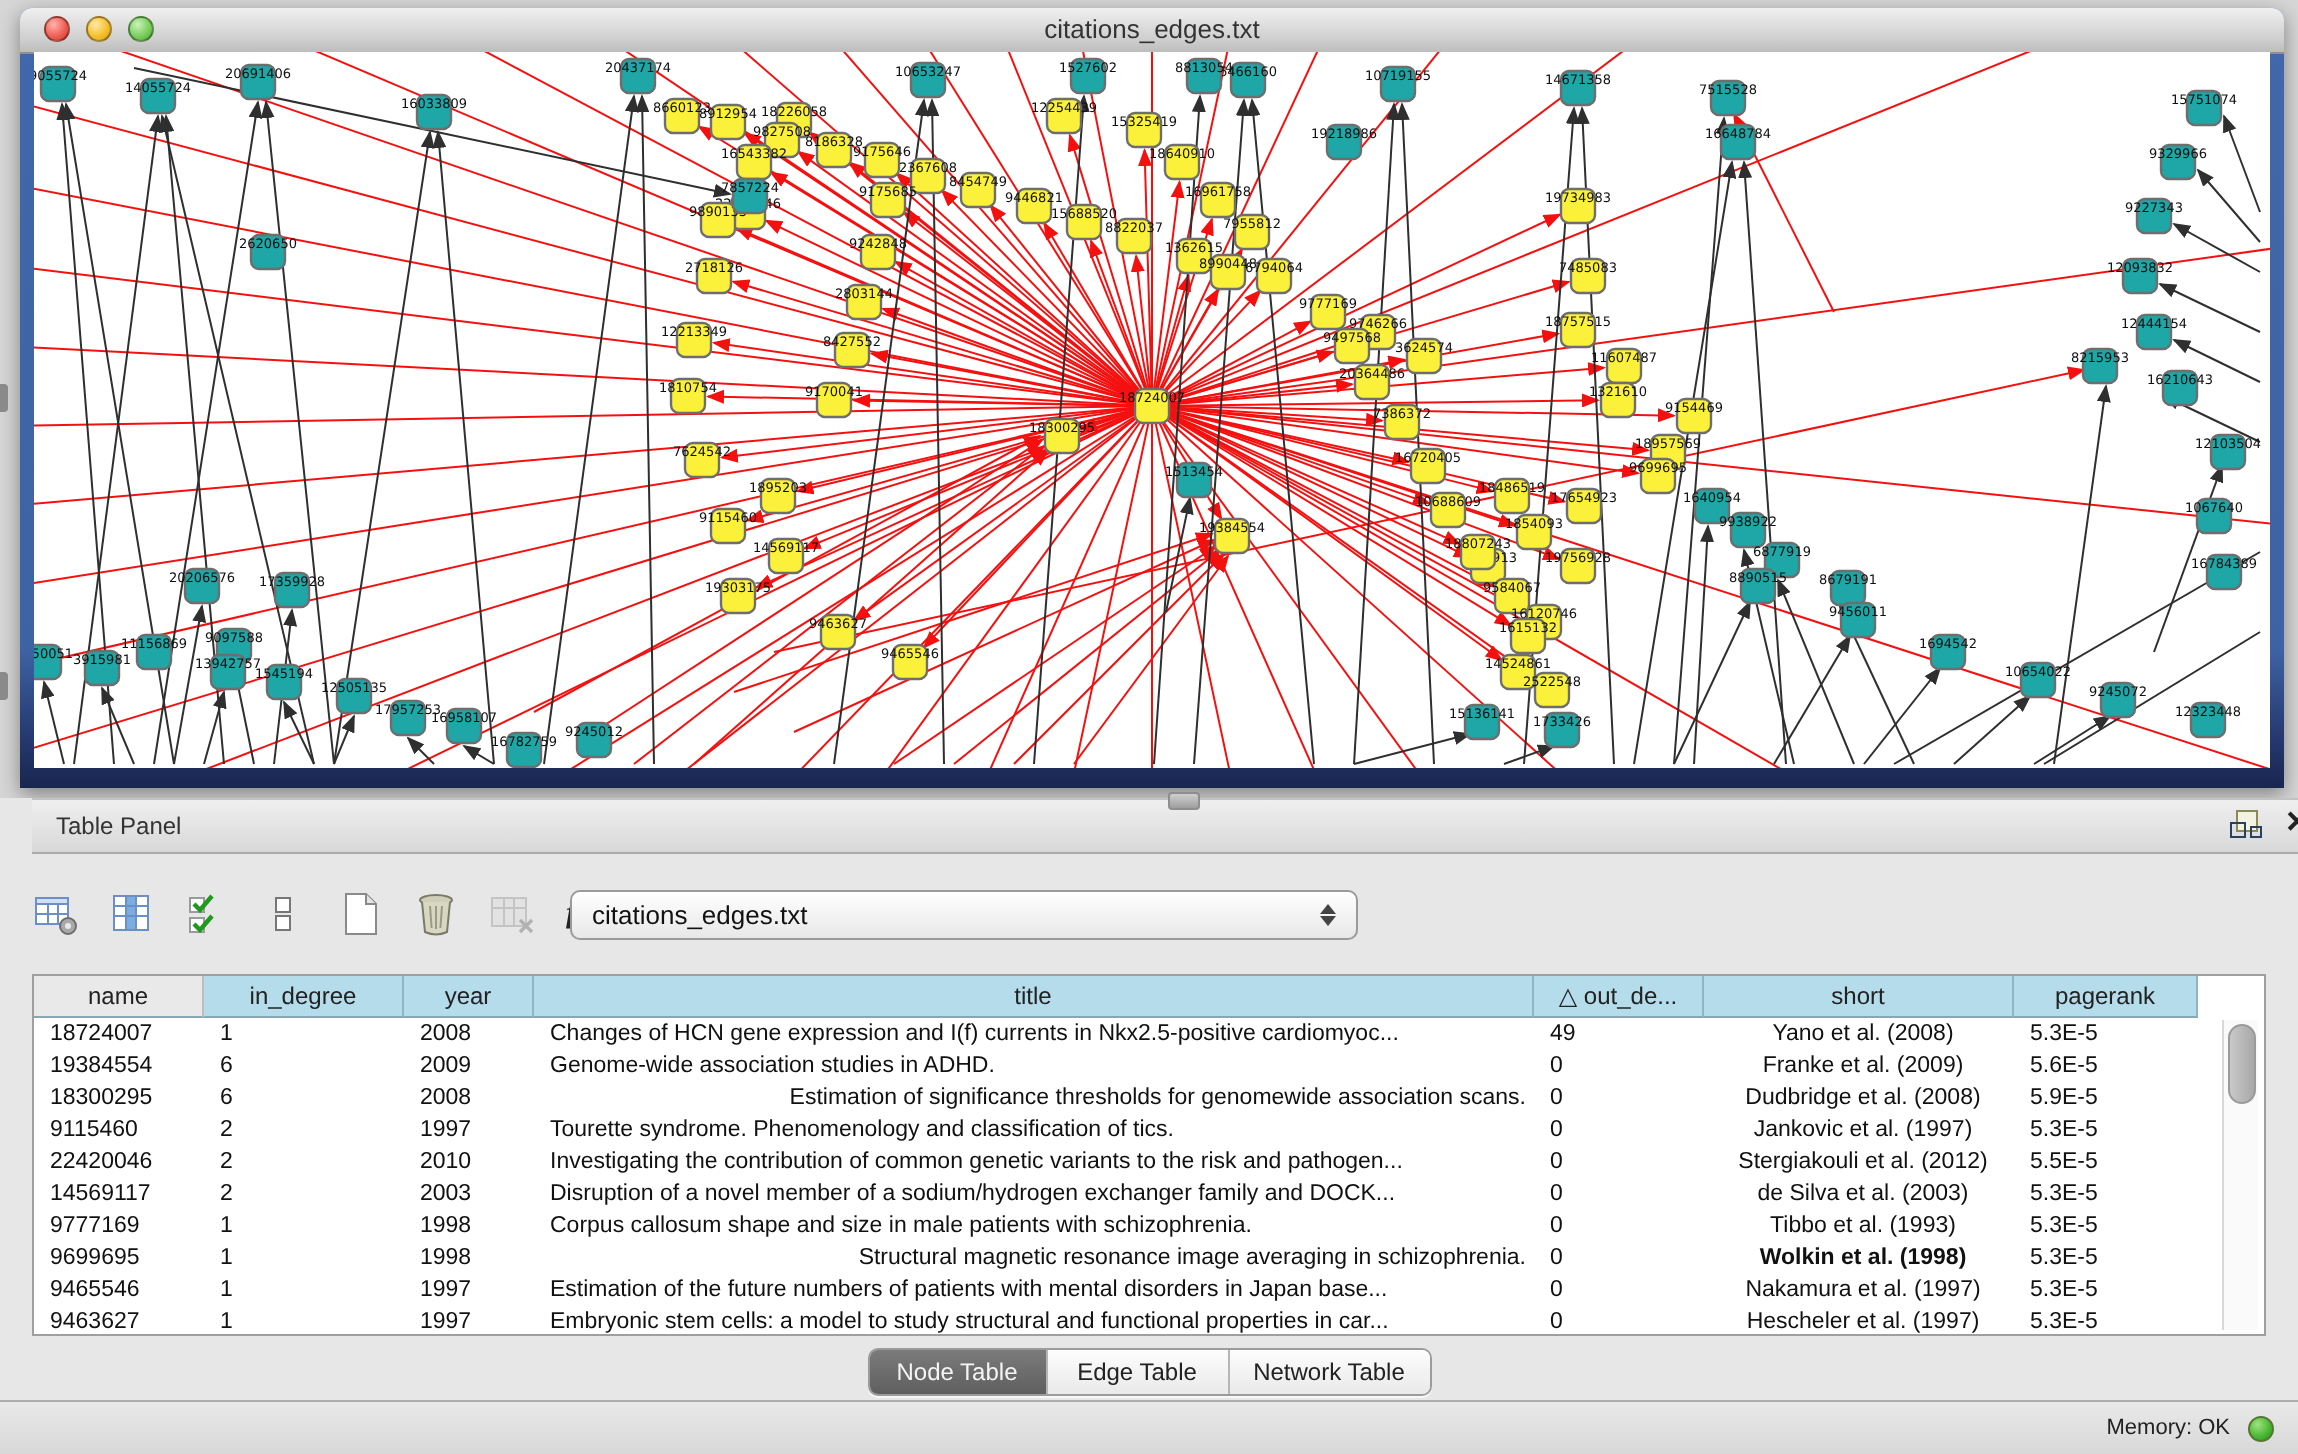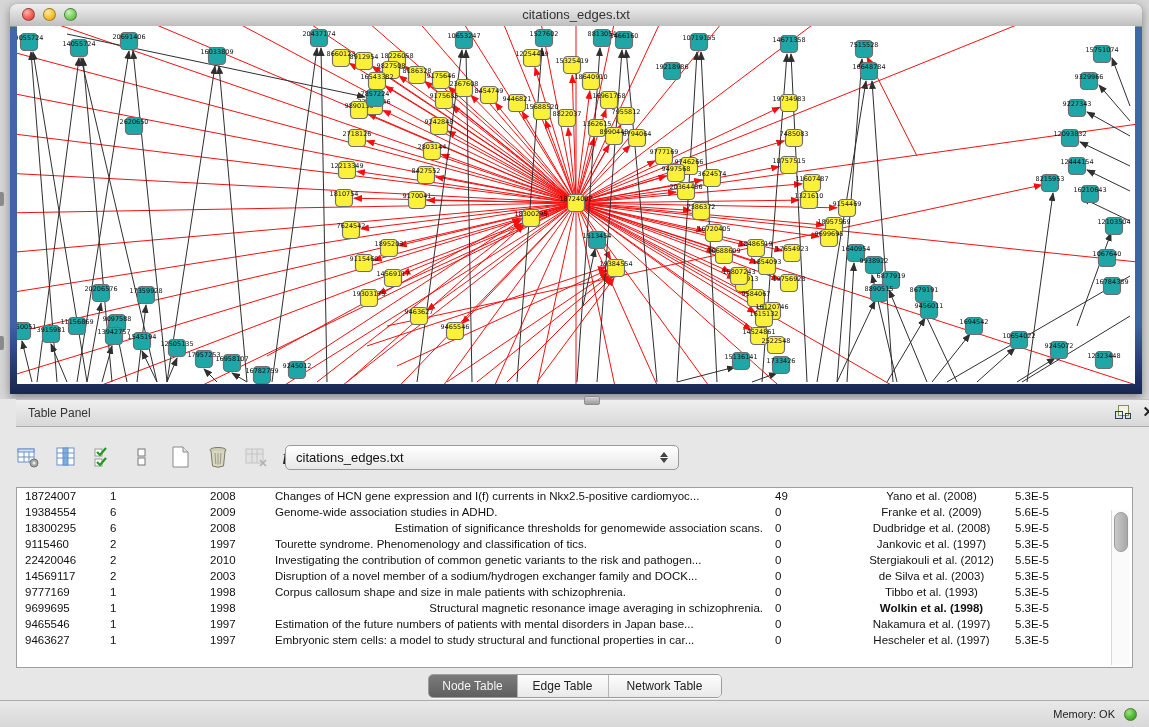--- a/index.html
+++ b/index.html
@@ -827,20 +827,29 @@
 
   <div class="combo">
     <div class="combo-text">citations_edges.txt</div>
     <div class="combo-arrows">
         <div class="up"></div>
         <div class="dn"></div>
       </div>
   </div>
 
   <div class="table-wrap">
+    <div class="thead" id="thead">
+        <div class="th gray" style="width: 85px;">name</div>
+        <div class="th" style="width: 100px;">in_degree</div>
+        <div class="th" style="width: 65px;">year</div>
+        <div class="th" style="width: 500px;">title</div>
+        <div class="th" style="width: 85px;">△ out_de...</div>
+        <div class="th" style="width: 155px;">short</div>
+        <div class="th" style="width: 92px;">pagerank</div>
+      </div>
     <div class="tbody" id="tbody">
         <div class="tr">
           <div class="td" style="width: 85px; text-align: left;">18724007</div>
           <div class="td" style="width: 100px; text-align: left;">1</div>
           <div class="td" style="width: 65px; text-align: left;">2008</div>
           <div class="td" style="width: 500px; text-align: left;">Changes of HCN gene expression and I(f) currents in Nkx2.5-positive cardiomyoc...</div>
           <div class="td" style="width: 85px; text-align: left;">49</div>
           <div class="td" style="width: 155px; text-align: center;">Yano et al. (2008)</div>
           <div class="td" style="width: 92px; text-align: left;">5.3E-5</div>
         </div>
@@ -928,21 +937,21 @@
       </div>
     <div class="vscroll">
         <div class="thumb"></div>
       </div>
   </div>
 
   <div class="tabs">
     <div class="seg" id="tabseg">
         <div class="tab active" style="width: 88px;">Node Table</div>
         <div class="tab" style="width: 90px;">Edge Table</div>
-        <div class="tab" style="width: 112px;">Network Table</div>
+        <div class="tab" style="width: 100px;">Network Table</div>
       </div>
   </div>
 </div>
 
 <div class="statusbar">
   <div class="mem">Memory: OK</div>
   <div class="mem-dot"></div>
 </div>
 
 </body></html>

